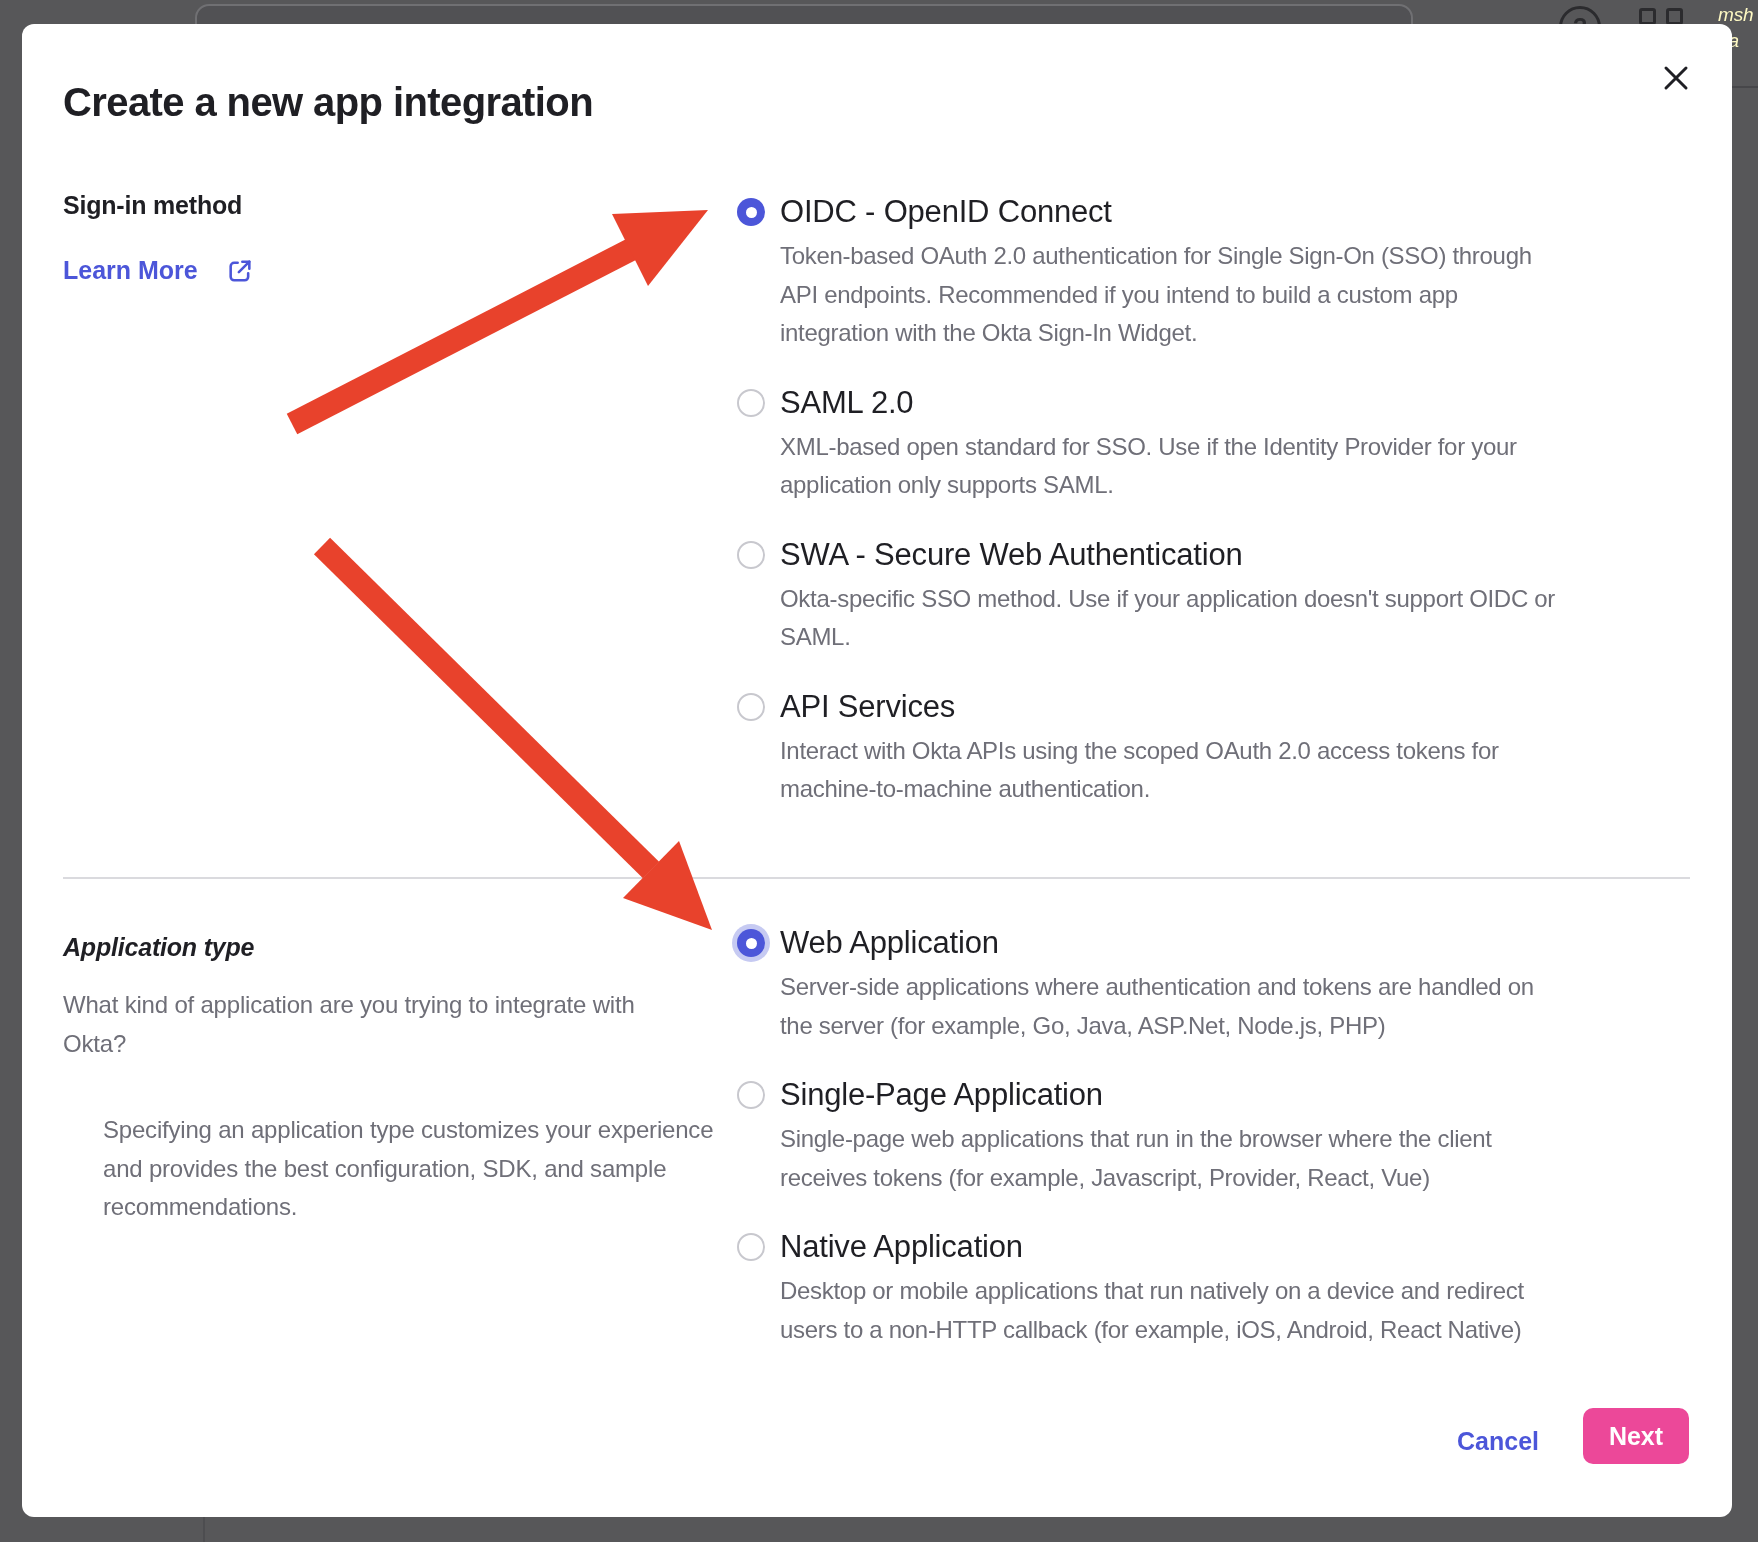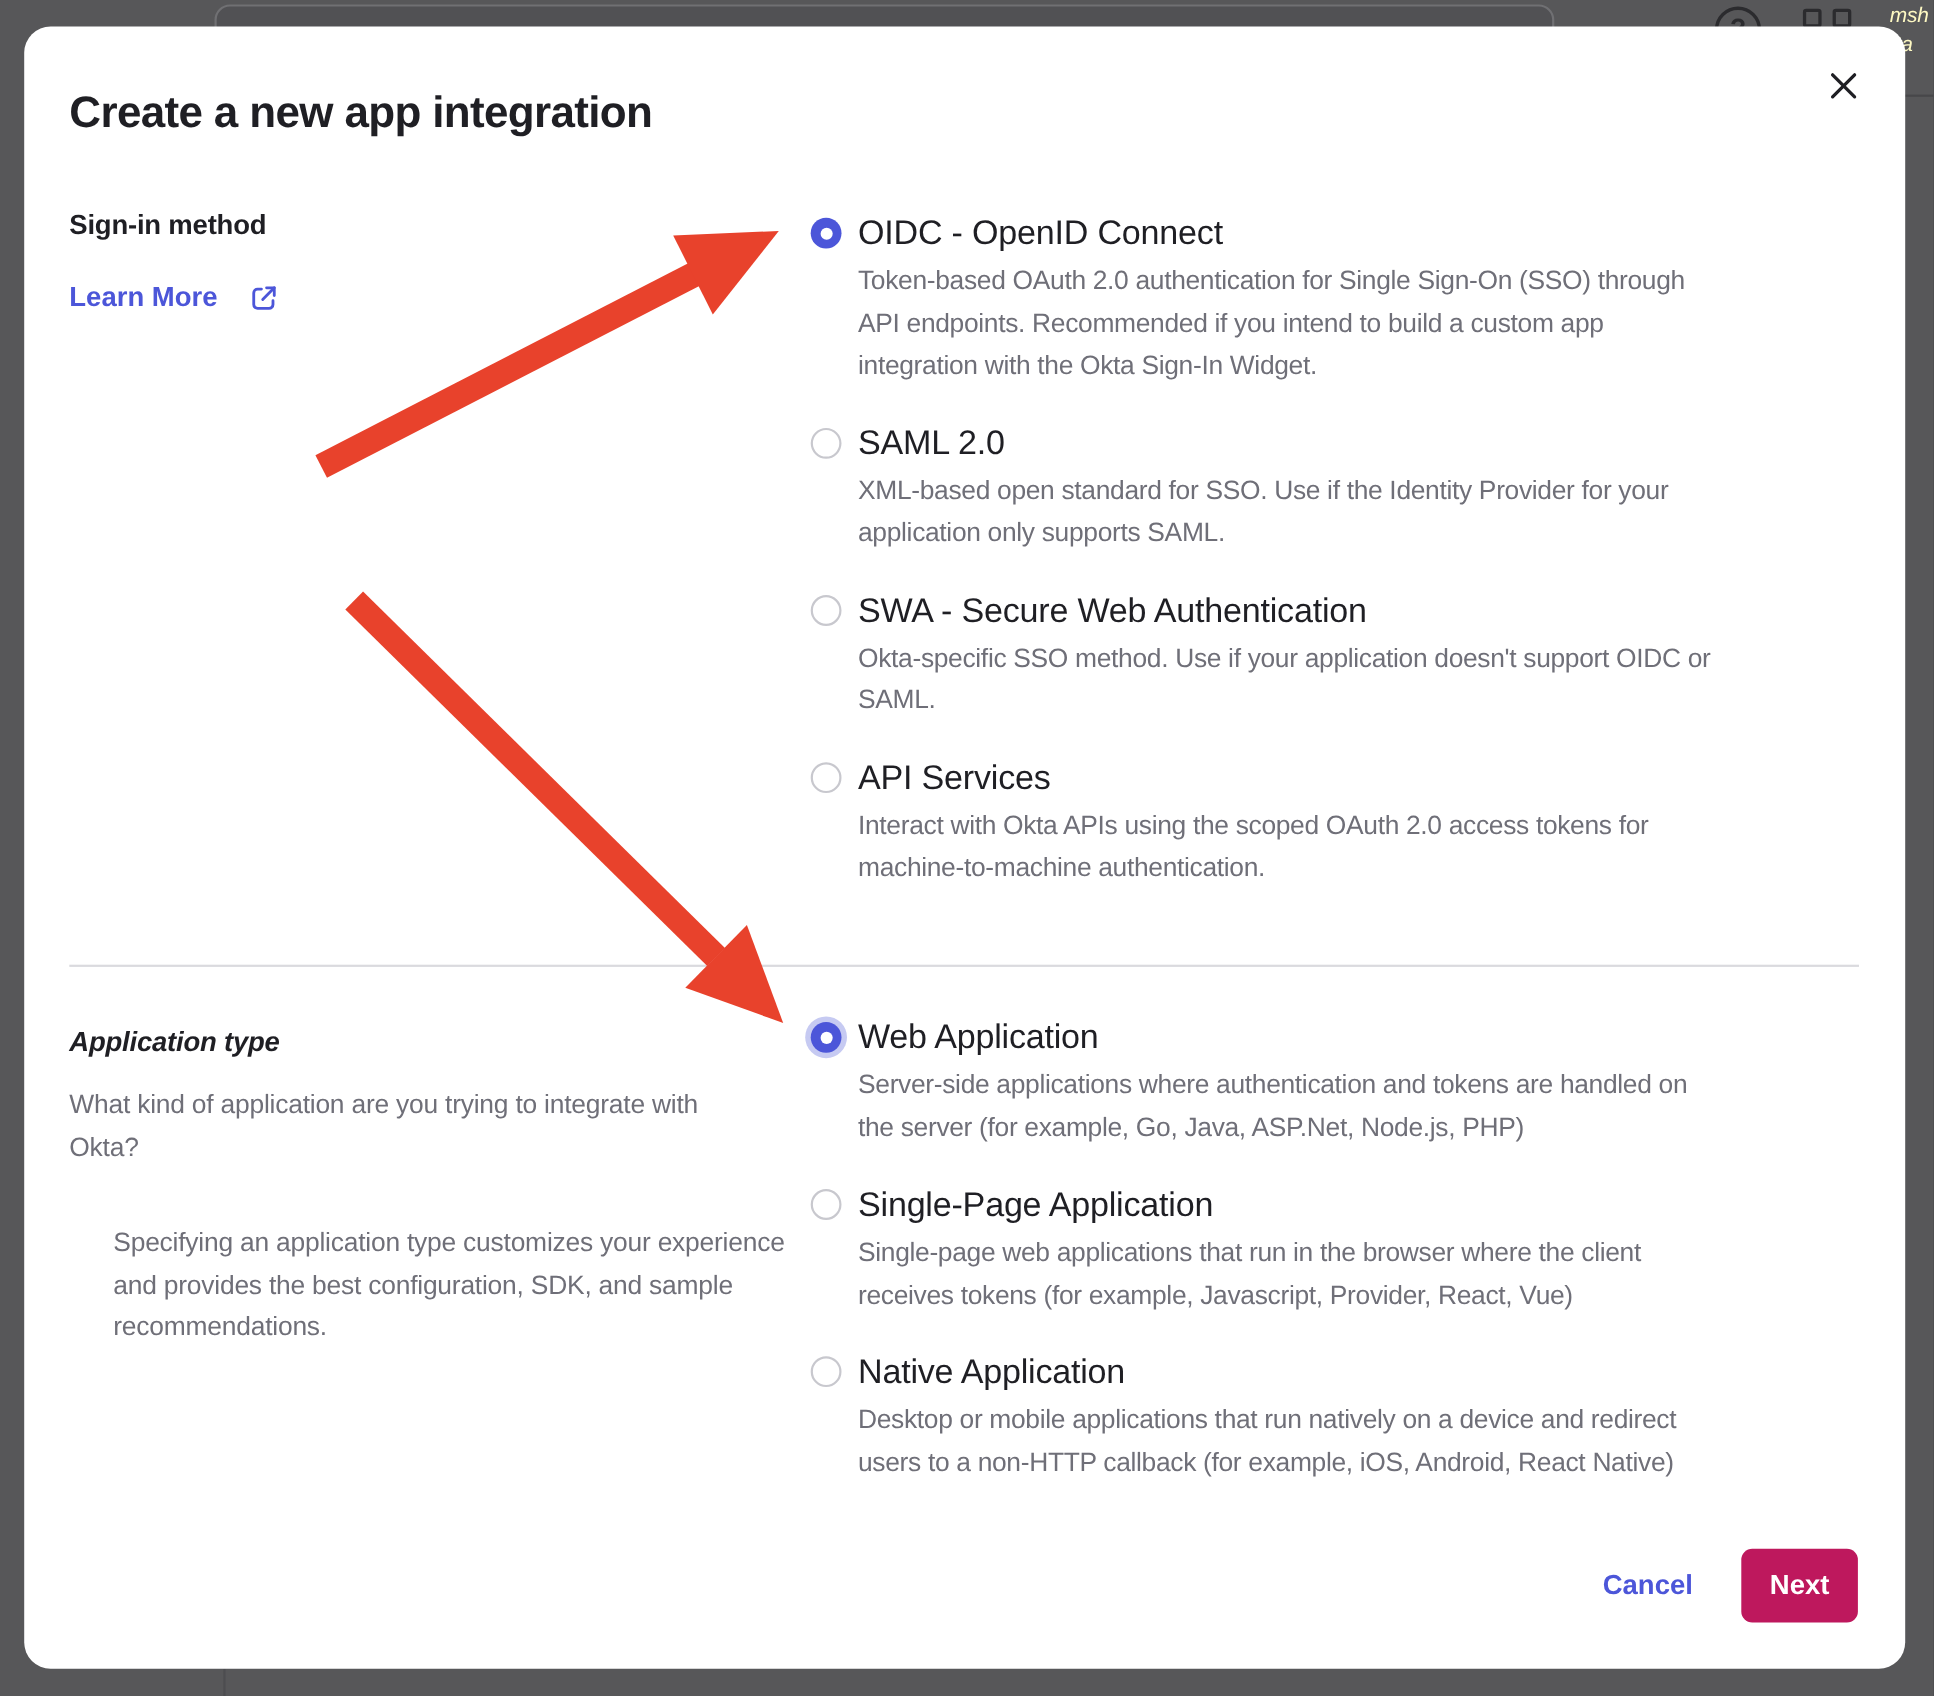--- a/index.html
+++ b/index.html
@@ -29,21 +29,21 @@
   .bg-grid span:nth-child(4){right:0;top:24px}
   .bg-account{position:absolute;color:#fef9c3;font-size:19px;font-weight:500;letter-spacing:-0.2px;font-style:italic;}
   .bg-account.l1{left:1718px;top:4px;}
   .bg-account.l2{left:1714px;top:30px;}
   .bg-header-line{position:absolute;left:1690px;top:86px;width:68px;height:2px;background:#47474a;}
   .bg-sidebar-line{position:absolute;left:203px;top:1517px;width:2px;height:25px;background:#4d4d50;}
 
   
   .modal{
     position:absolute;left:22px;top:24px;width:1710px;height:1493px;
-    background:#ffffff;border-radius:24px;z-index:10;
+    background:#ffffff;border-radius:12px;z-index:10;
   }
   .close-btn{
     position:absolute;left:1636px;top:36px;width:36px;height:36px;
     background:none;border:none;cursor:pointer;padding:0;
   }
   .modal-title{
     position:absolute;left:41px;top:56px;
     font-size:40px;font-weight:700;color:#1f1f24;letter-spacing:-0.6px;
   }
   .section-label{font-size:25px;font-weight:700;color:#1f1f24;letter-spacing:-0.2px;line-height:34px;}
@@ -78,22 +78,22 @@
   .opt-label{font-size:31px;line-height:34px;color:#1f1f24;letter-spacing:-0.2px;}
   .opt-desc{
     font-size:24px;line-height:38.5px;color:#6f6f78;margin-top:8px;letter-spacing:-0.3px;max-width:790px;
   }
 
   .footer-cancel{
     position:absolute;left:1435px;top:1400px;font-size:25px;font-weight:700;color:#4c56d9;
     background:none;border:none;cursor:pointer;padding:0;line-height:34px;
   }
   .footer-next{
-    position:absolute;left:1561px;top:1384px;width:106px;height:67px;border-radius:10px;
-    background:#be185d;color:#ffffff;font-size:25px;font-weight:700;border:none;cursor:pointer;
+    position:absolute;left:1561px;top:1384px;width:106px;height:56px;border-radius:10px;
+    background:#ec4899;color:#ffffff;font-size:25px;font-weight:700;border:none;cursor:pointer;
     font-family:inherit;
   }
 
   .arrows{position:absolute;left:0;top:0;width:1758px;height:1542px;z-index:50;pointer-events:none;}
 </style>
 </head>
 <body>
 
 <div class="screen">
 

